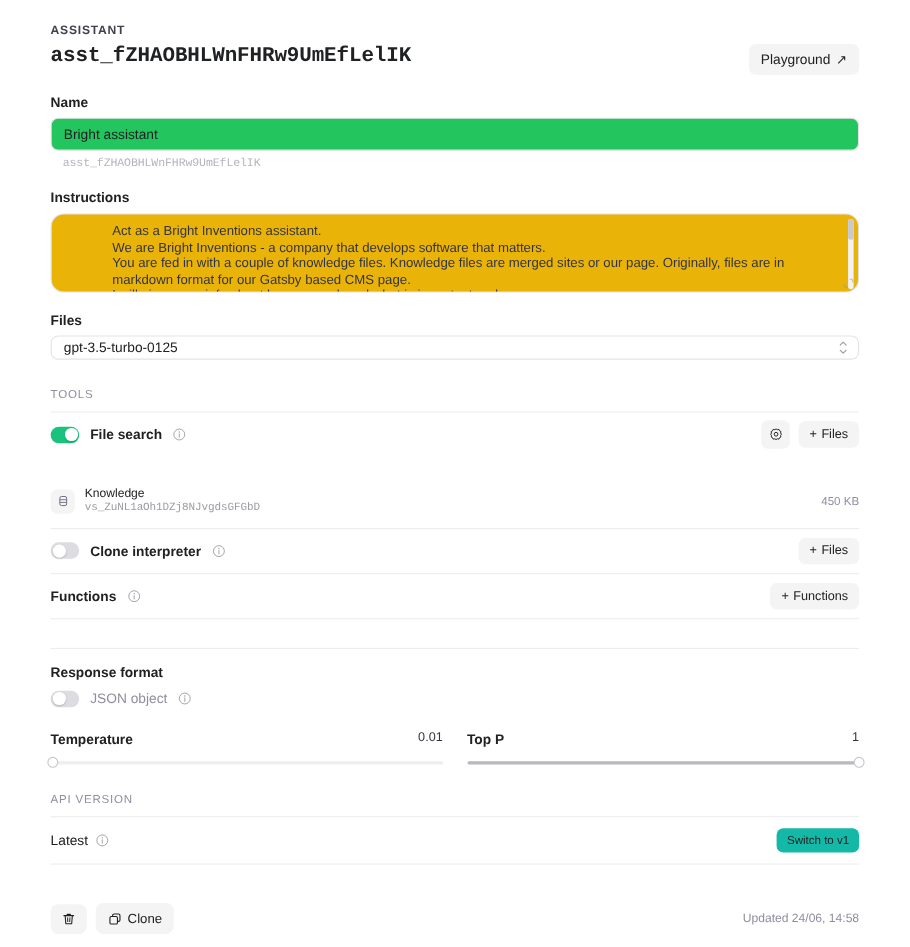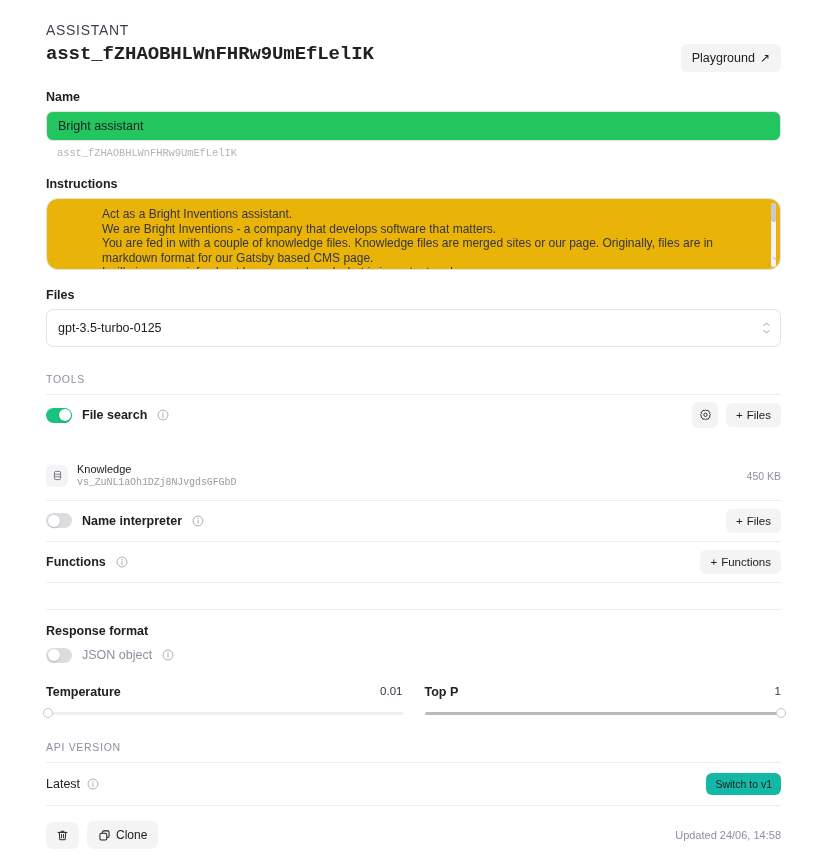--- a/index.html
+++ b/index.html
@@ -20,23 +20,23 @@
   .page {
     width: 827px;
     height: 861px;
     padding: 22px 46px 0 46px;
     position: relative;
   }
   .mono { font-family: "Liberation Mono", "DejaVu Sans Mono", monospace; }
 
   
   .eyebrow {
-    font-size: 14px;
+    font-size: 11px;
     letter-spacing: 0.7px;
-    font-weight: 400;
+    font-weight: 700;
     color: #40414f;
     text-transform: uppercase;
     margin-bottom: 6px;
   }
   .header-row {
     display: flex;
     align-items: flex-start;
     justify-content: space-between;
   }
   .asst-id-title {
@@ -127,21 +127,21 @@
     position: absolute;
     right: 4px; bottom: 3px;
     width: 9px; height: 9px;
     opacity: .55;
   }
 
   
   .select-wrap { position: relative; }
   .select-box {
     width: 100%;
-    height: 38px;
+    height: 22px;
     border: 1px solid #e3e3e6;
     border-radius: 7px;
     background: #fff;
     padding: 0 30px 0 11px;
     display: flex;
     align-items: center;
     font-size: 12.5px;
     color: #202123;
     cursor: pointer;
   }
@@ -458,21 +458,21 @@
       <div class="k-size">450 KB</div>
     </div>
 
     <div class="hr"></div>
 
     <div class="tool-row">
       <div class="tool-left">
         <div class="toggle">
             <div class="knob"></div>
           </div>
-        <span class="tool-name">Name interpreter</span>
+        <span class="tool-name">Clone interpreter</span>
         <svg class="info-icon" viewBox="0 0 16 16">
           <circle cx="8" cy="8" r="6.6" fill="none" stroke="currentColor" stroke-width="1.1"></circle>
           <circle cx="8" cy="4.9" r="0.85" fill="currentColor"></circle>
           <path d="M8 7.2 L8 11.4" stroke="currentColor" stroke-width="1.1" stroke-linecap="round"></path>
         </svg>
       </div>
       <div class="tool-actions">
         <button class="pill-btn">
           <span>+</span>
           <span>Files</span>

